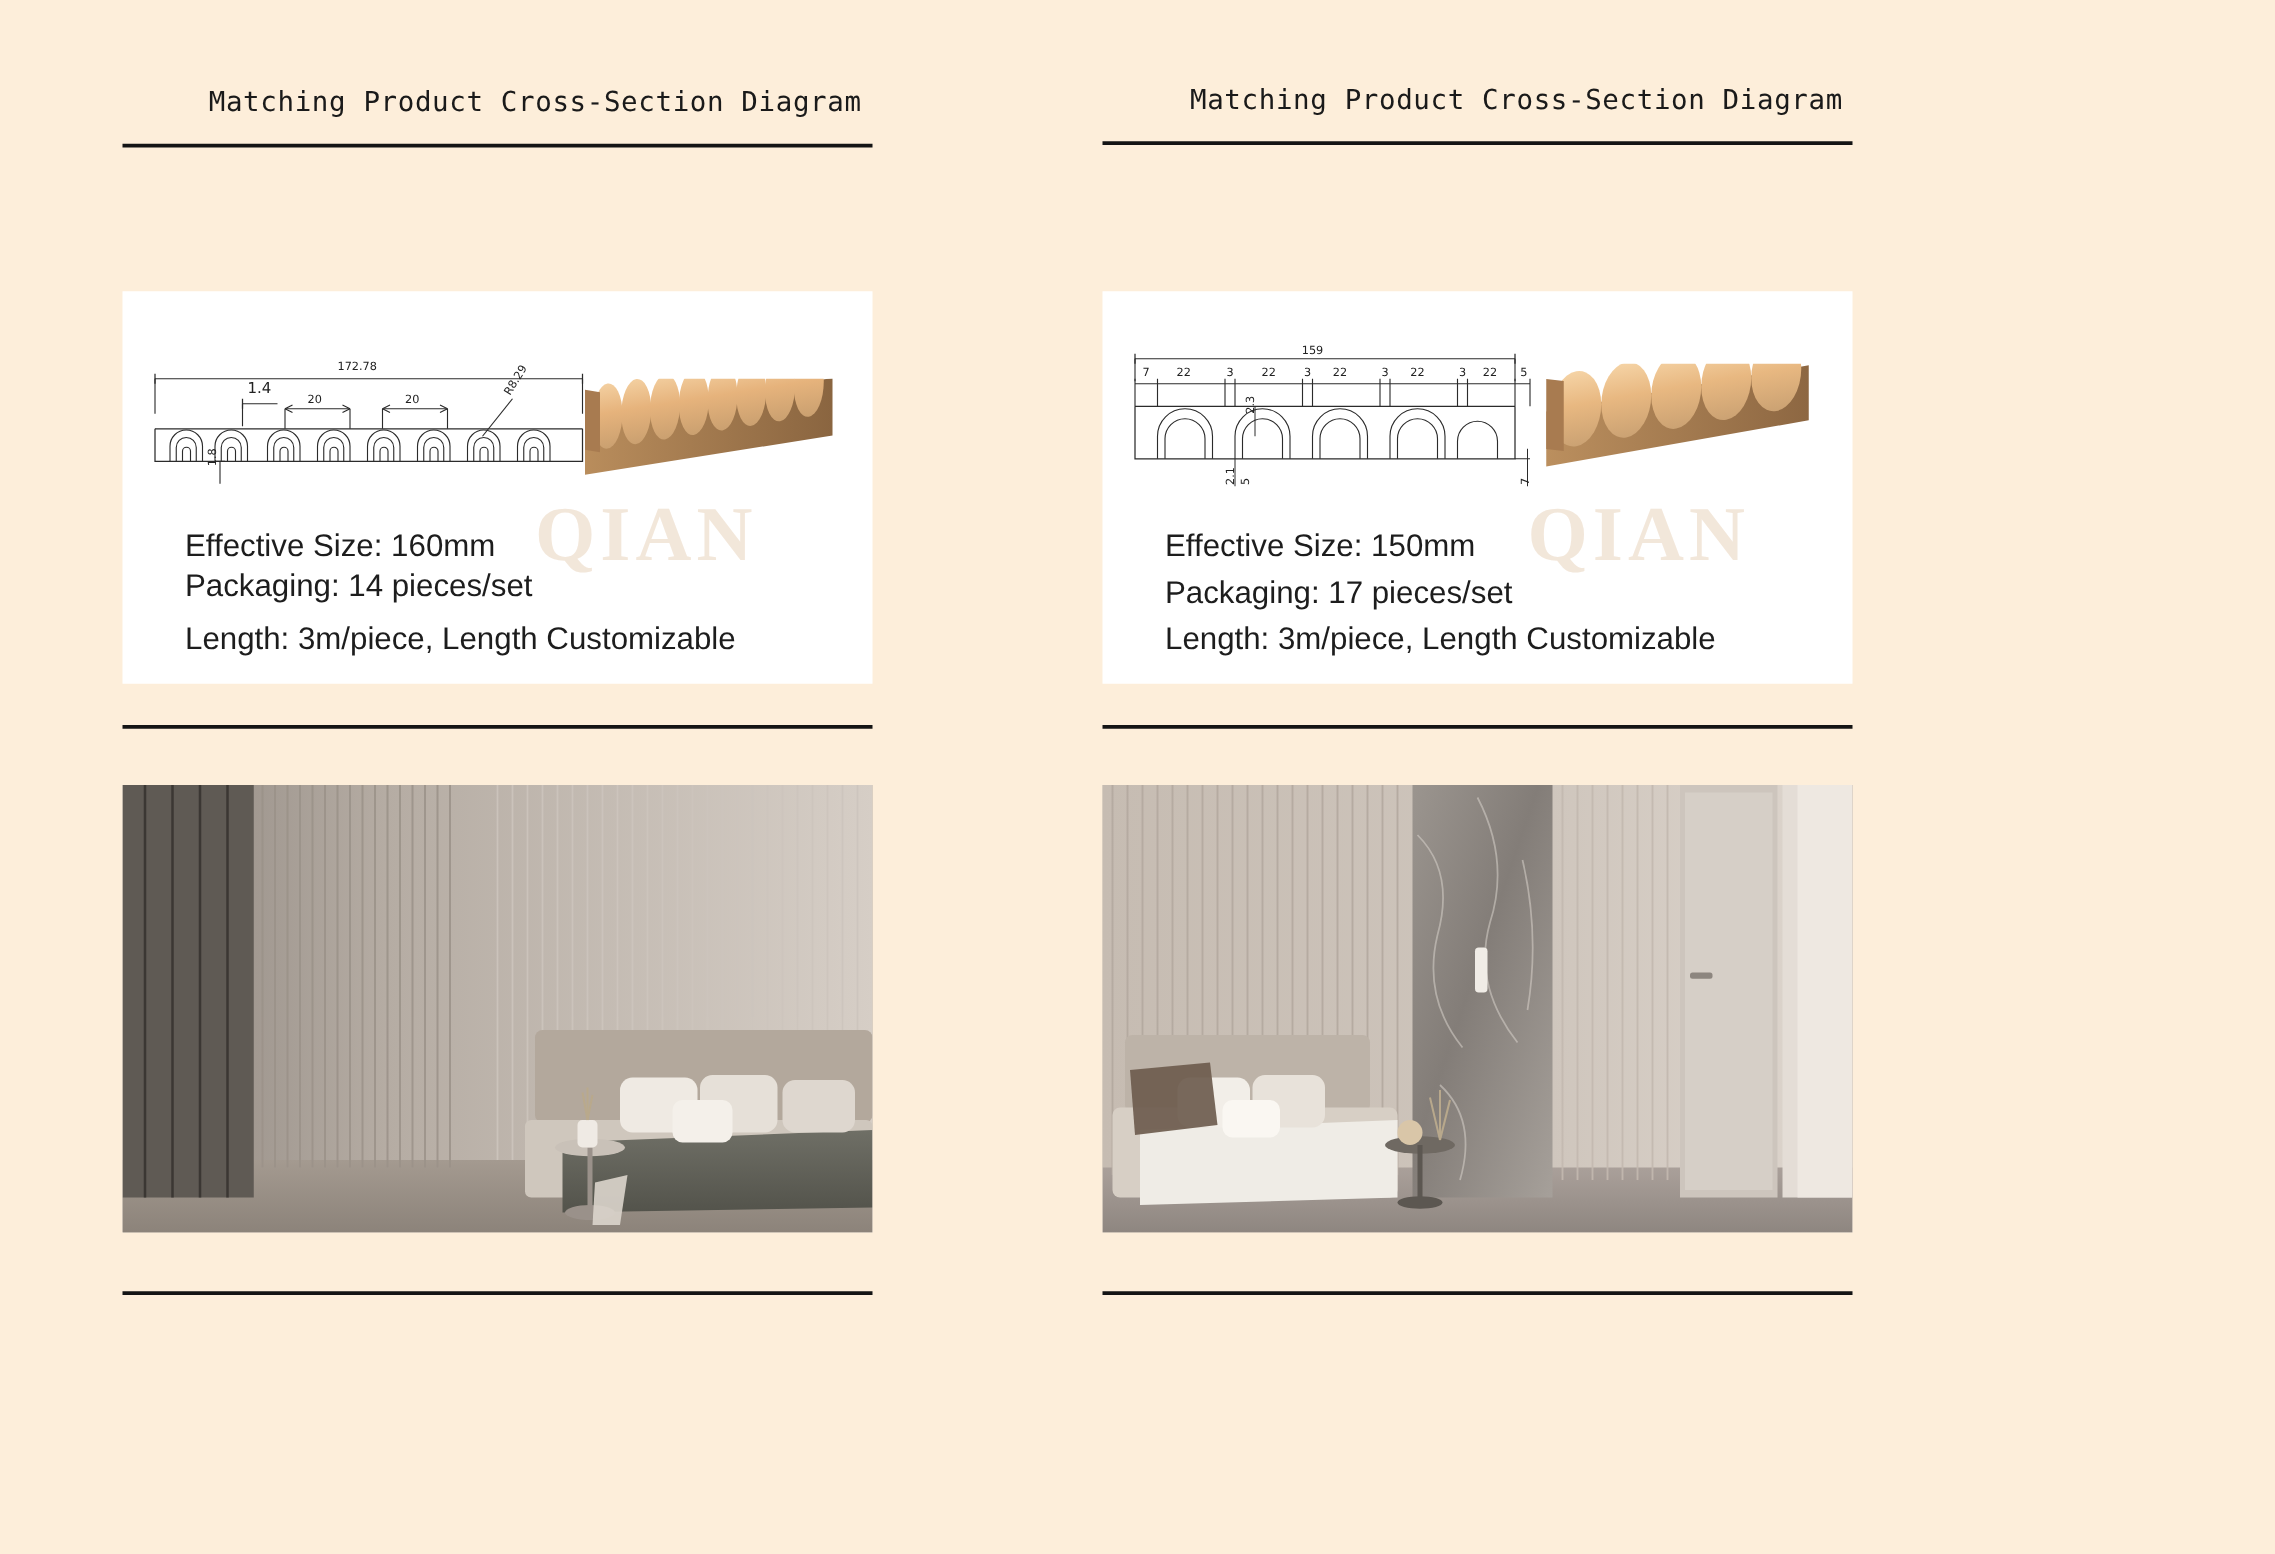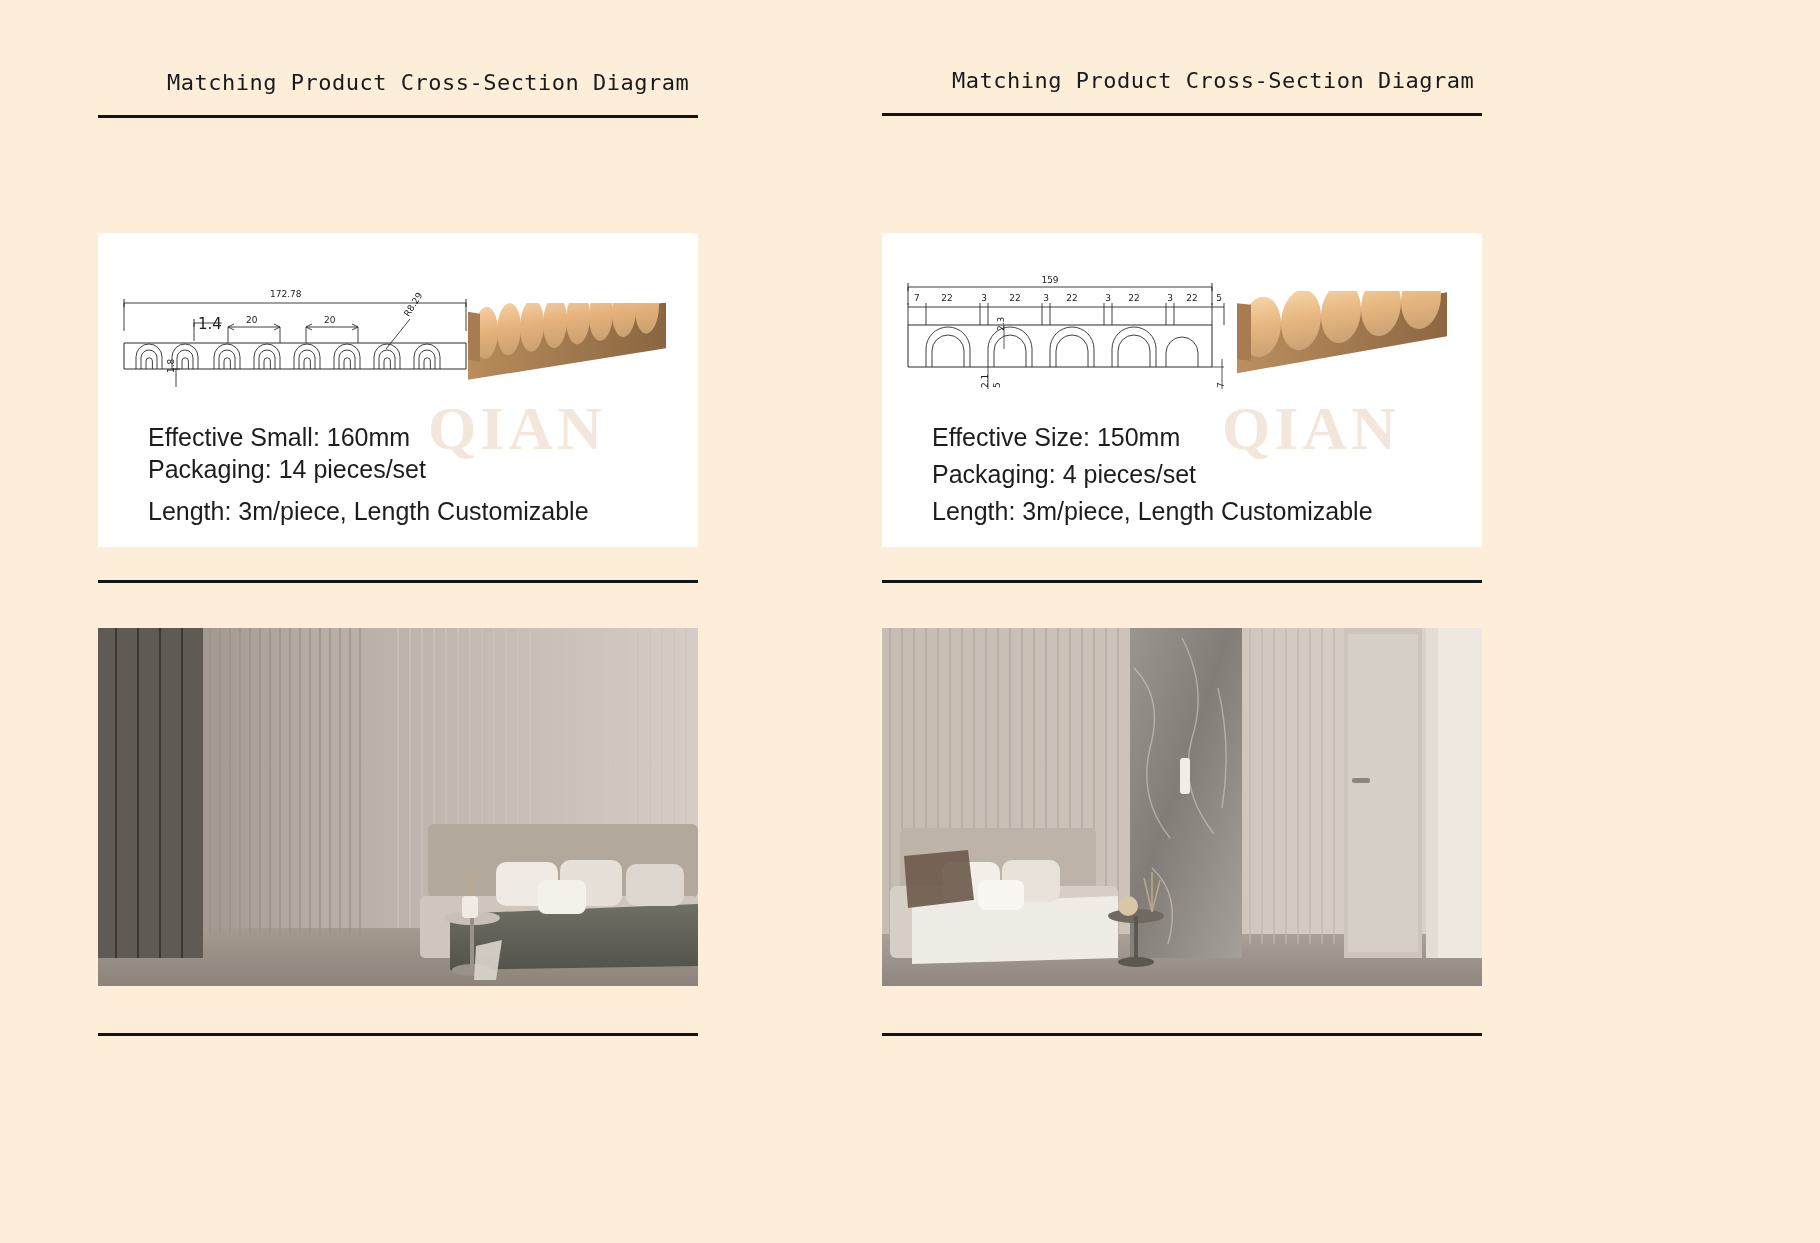--- a/index.html
+++ b/index.html
@@ -131,21 +131,21 @@
                 <path d="M304 86 L304 74 A13 13 0 0 1 330 74 L330 86"></path>
                 <path d="M309 86 L309 75 A8 8 0 0 1 325 75 L325 86"></path>
                 <path d="M314 86 L314 78 A3.2 3.2 0 0 1 320.4 78 L320.4 86"></path>
               </g>
 
               <line x1="66" y1="86" x2="66" y2="104" stroke-width="0.9"></line>
               <line x1="62" y1="86" x2="70" y2="86" stroke-width="0.9"></line>
             </g>
           </svg>
           <div class="dim-txt" style="position:absolute;left:160px;top:6px;font-size:9px;color:#222;">172.78</div>
-          <div class="dim-txt" style="position:absolute;left:88px;top:32px;font-size:15px;color:#222;">1.4</div>
+          <div class="dim-txt" style="position:absolute;left:88px;top:20px;font-size:12px;color:#222;">1.4</div>
           <div class="dim-txt" style="position:absolute;left:136px;top:32px;font-size:9px;color:#222;">20</div>
           <div class="dim-txt" style="position:absolute;left:214px;top:32px;font-size:9px;color:#222;">20</div>
           <div class="dim-txt" style="position:absolute;left:292px;top:30px;font-size:9px;color:#222;transform:rotate(-58deg);transform-origin:left top;">R8.29</div>
           <div class="dim-txt" style="position:absolute;left:56px;top:90px;font-size:9px;color:#222;transform:rotate(-90deg);transform-origin:left top;">1.8</div>
         </div>
 
         <div class="render" style="left:362px;top:70px;width:230px;height:115px;">
           <svg width="230" height="115" viewBox="0 0 230 115">
             <defs>
               <linearGradient id="wl" x1="0" y1="0" x2="0" y2="1">
@@ -168,21 +168,21 @@
                 <ellipse cx="118" cy="34" rx="12" ry="26" fill="url(#wl)"></ellipse>
                 <ellipse cx="141" cy="34" rx="12" ry="26" fill="url(#wl)"></ellipse>
                 <ellipse cx="164" cy="34" rx="12" ry="26" fill="url(#wl)"></ellipse>
                 <ellipse cx="187" cy="34" rx="12" ry="26" fill="url(#wl)"></ellipse>
               </g>
               <path d="M8 10 L8 58 L20 62 L20 14 Z" fill="#a87b50"></path>
             </g>
           </svg>
         </div>
 
-        <div class="spec" style="left:50px;top:190px;">Effective Small: 160mm</div>
+        <div class="spec" style="left:50px;top:190px;">Effective Size: 160mm</div>
         <div class="spec" style="left:50px;top:222px;">Packaging: 14 pieces/set</div>
         <div class="spec" style="left:50px;top:264px;">Length: 3m/piece, Length Customizable</div>
       </div>
 
       <div class="rule" style="left:98px;top:580px;width:600px;height:3px;"></div>
 
       <div class="photo" style="left:98px;top:628px;width:600px;height:358px;">
         <svg width="600" height="358" viewBox="0 0 600 358">
           <defs>
             <linearGradient id="wallL" x1="0" y1="0" x2="1" y2="0">
@@ -385,21 +385,21 @@
                 <ellipse cx="114" cy="42" rx="20" ry="30" fill="url(#wr)"></ellipse>
                 <ellipse cx="154" cy="42" rx="20" ry="30" fill="url(#wr)"></ellipse>
                 <ellipse cx="194" cy="42" rx="20" ry="30" fill="url(#wr)"></ellipse>
               </g>
               <path d="M10 14 L10 70 L24 74 L24 18 Z" fill="#a87b50"></path>
             </g>
           </svg>
         </div>
 
         <div class="spec" style="left:50px;top:190px;">Effective Size: 150mm</div>
-        <div class="spec" style="left:50px;top:227px;">Packaging: 4 pieces/set</div>
+        <div class="spec" style="left:50px;top:227px;">Packaging: 17 pieces/set</div>
         <div class="spec" style="left:50px;top:264px;">Length: 3m/piece, Length Customizable</div>
       </div>
 
       <div class="rule" style="left:-28px;top:580px;width:600px;height:3px;"></div>
 
       <div class="photo" style="left:-28px;top:628px;width:600px;height:358px;">
         <svg width="600" height="358" viewBox="0 0 600 358">
           <defs>
             <linearGradient id="wallR" x1="0" y1="0" x2="1" y2="0">
               <stop offset="0%" stop-color="#c6bcb2"></stop>

